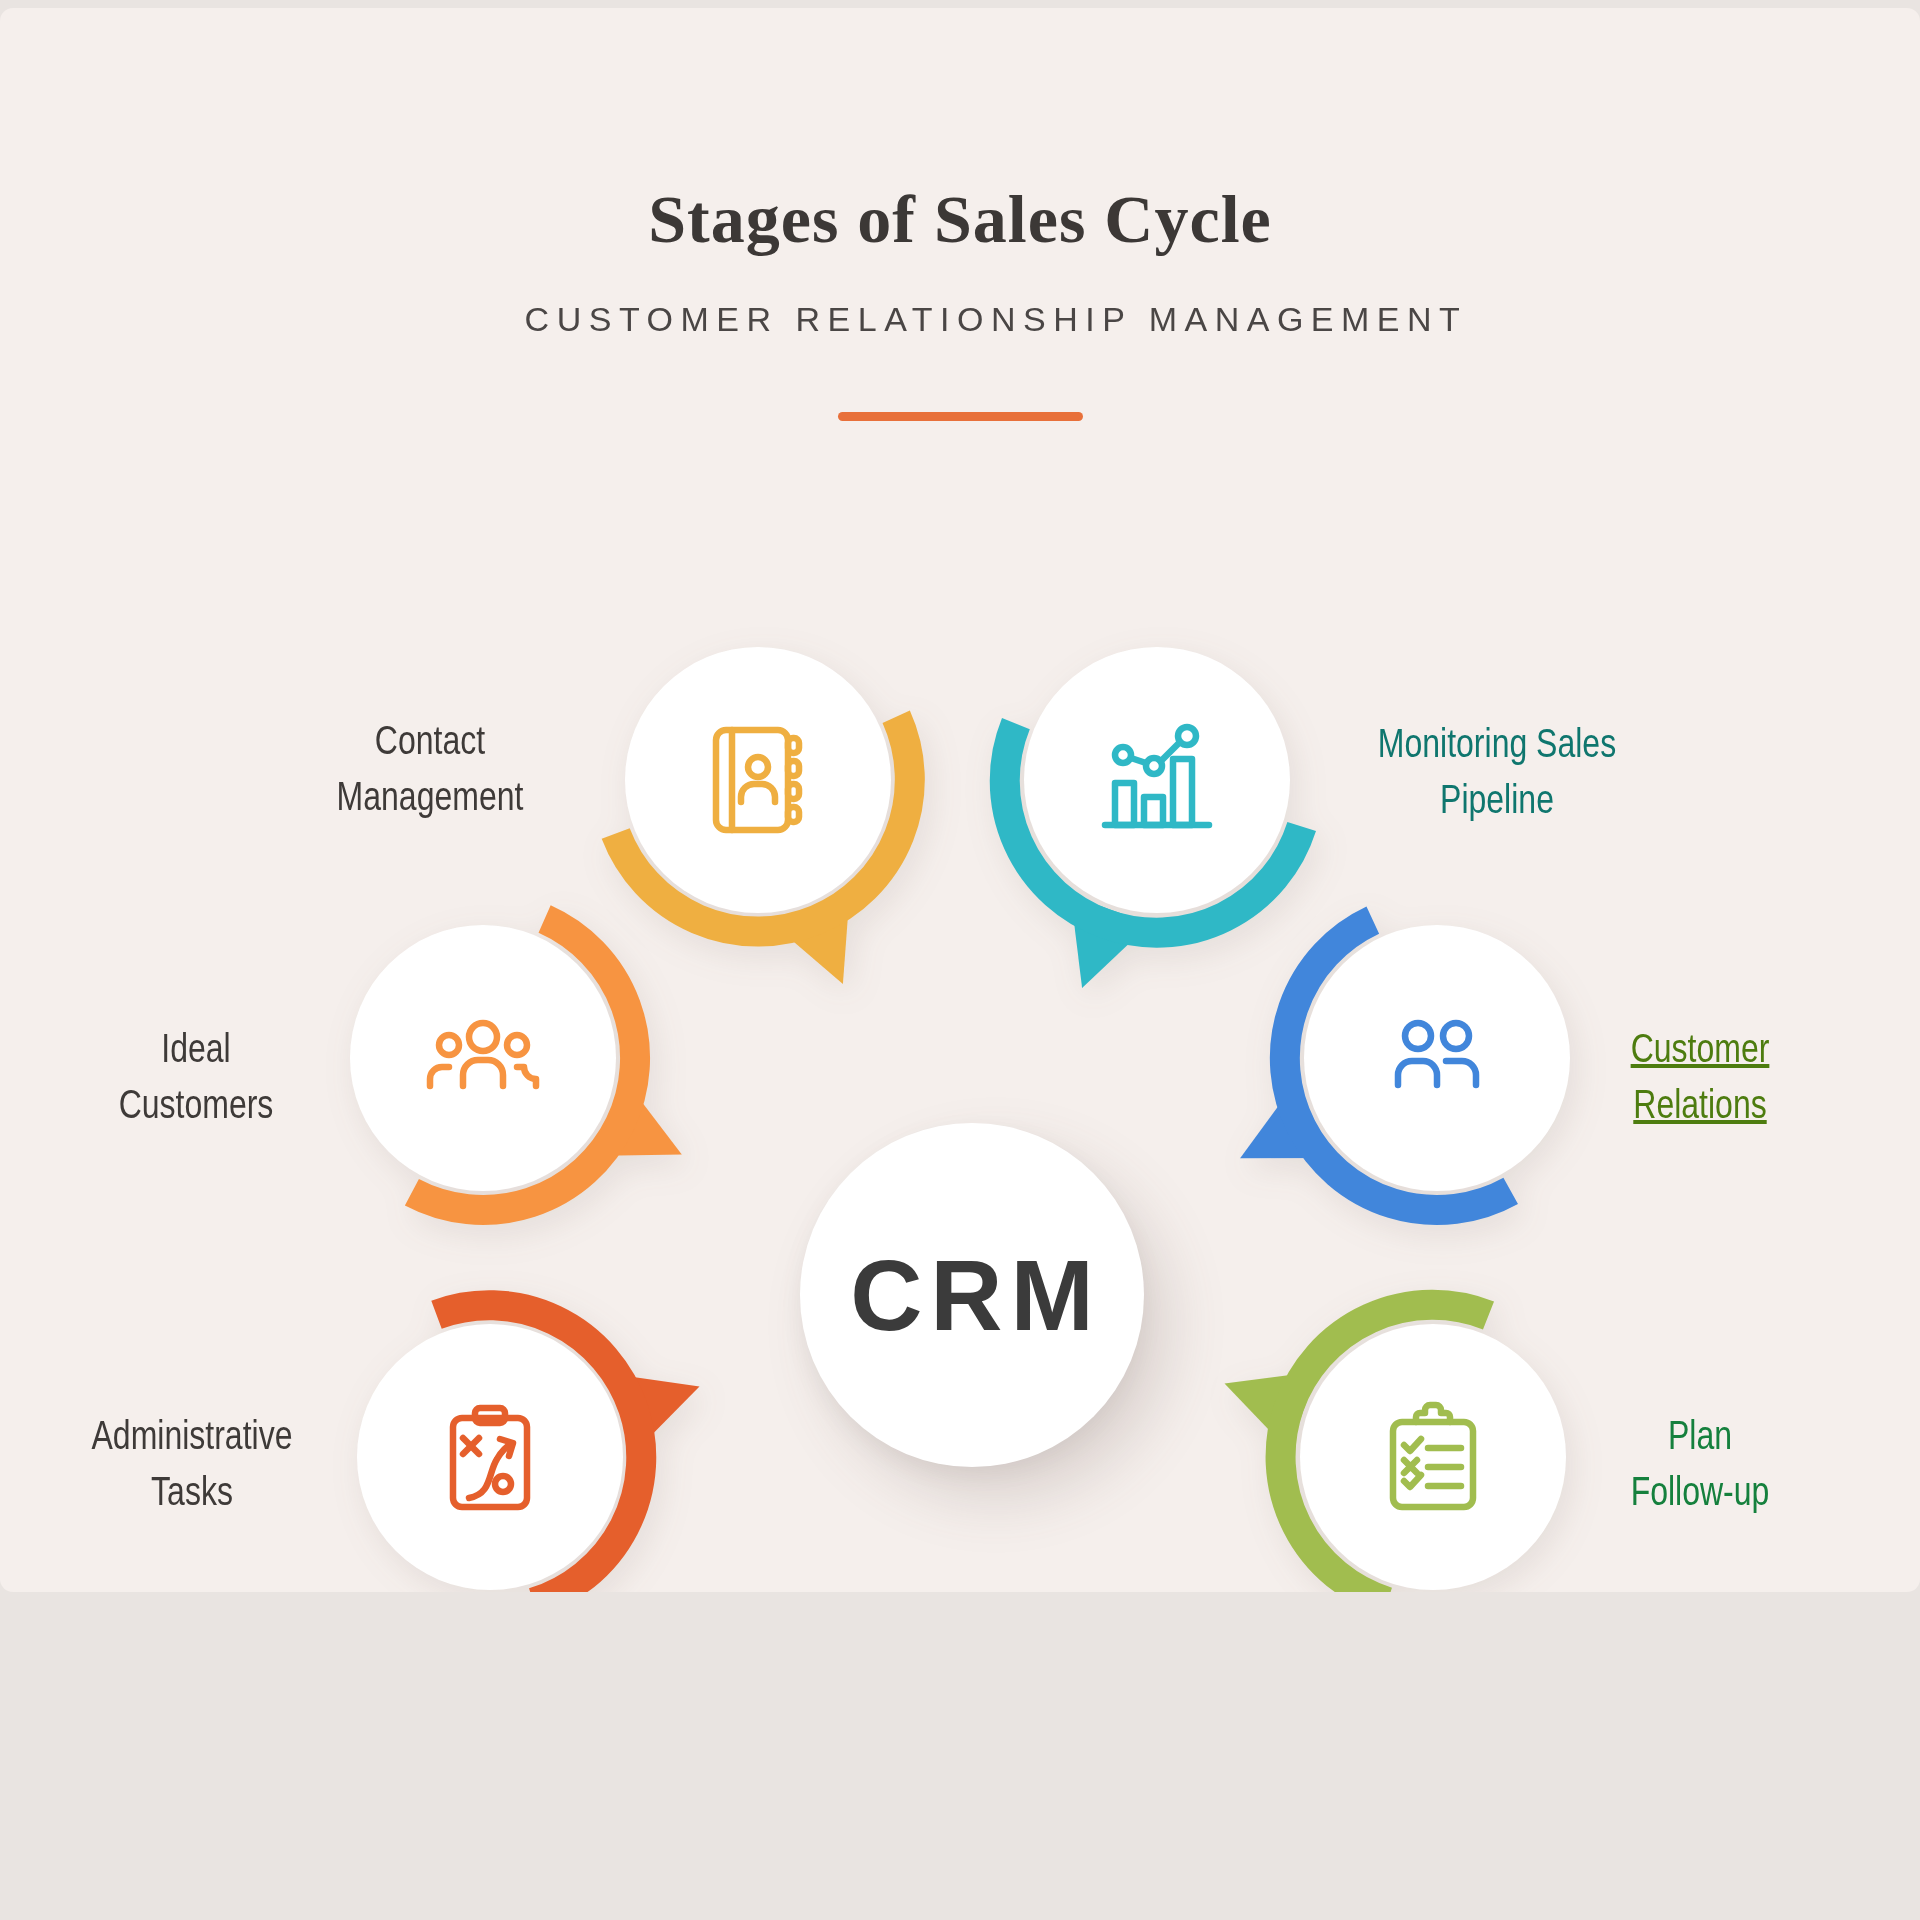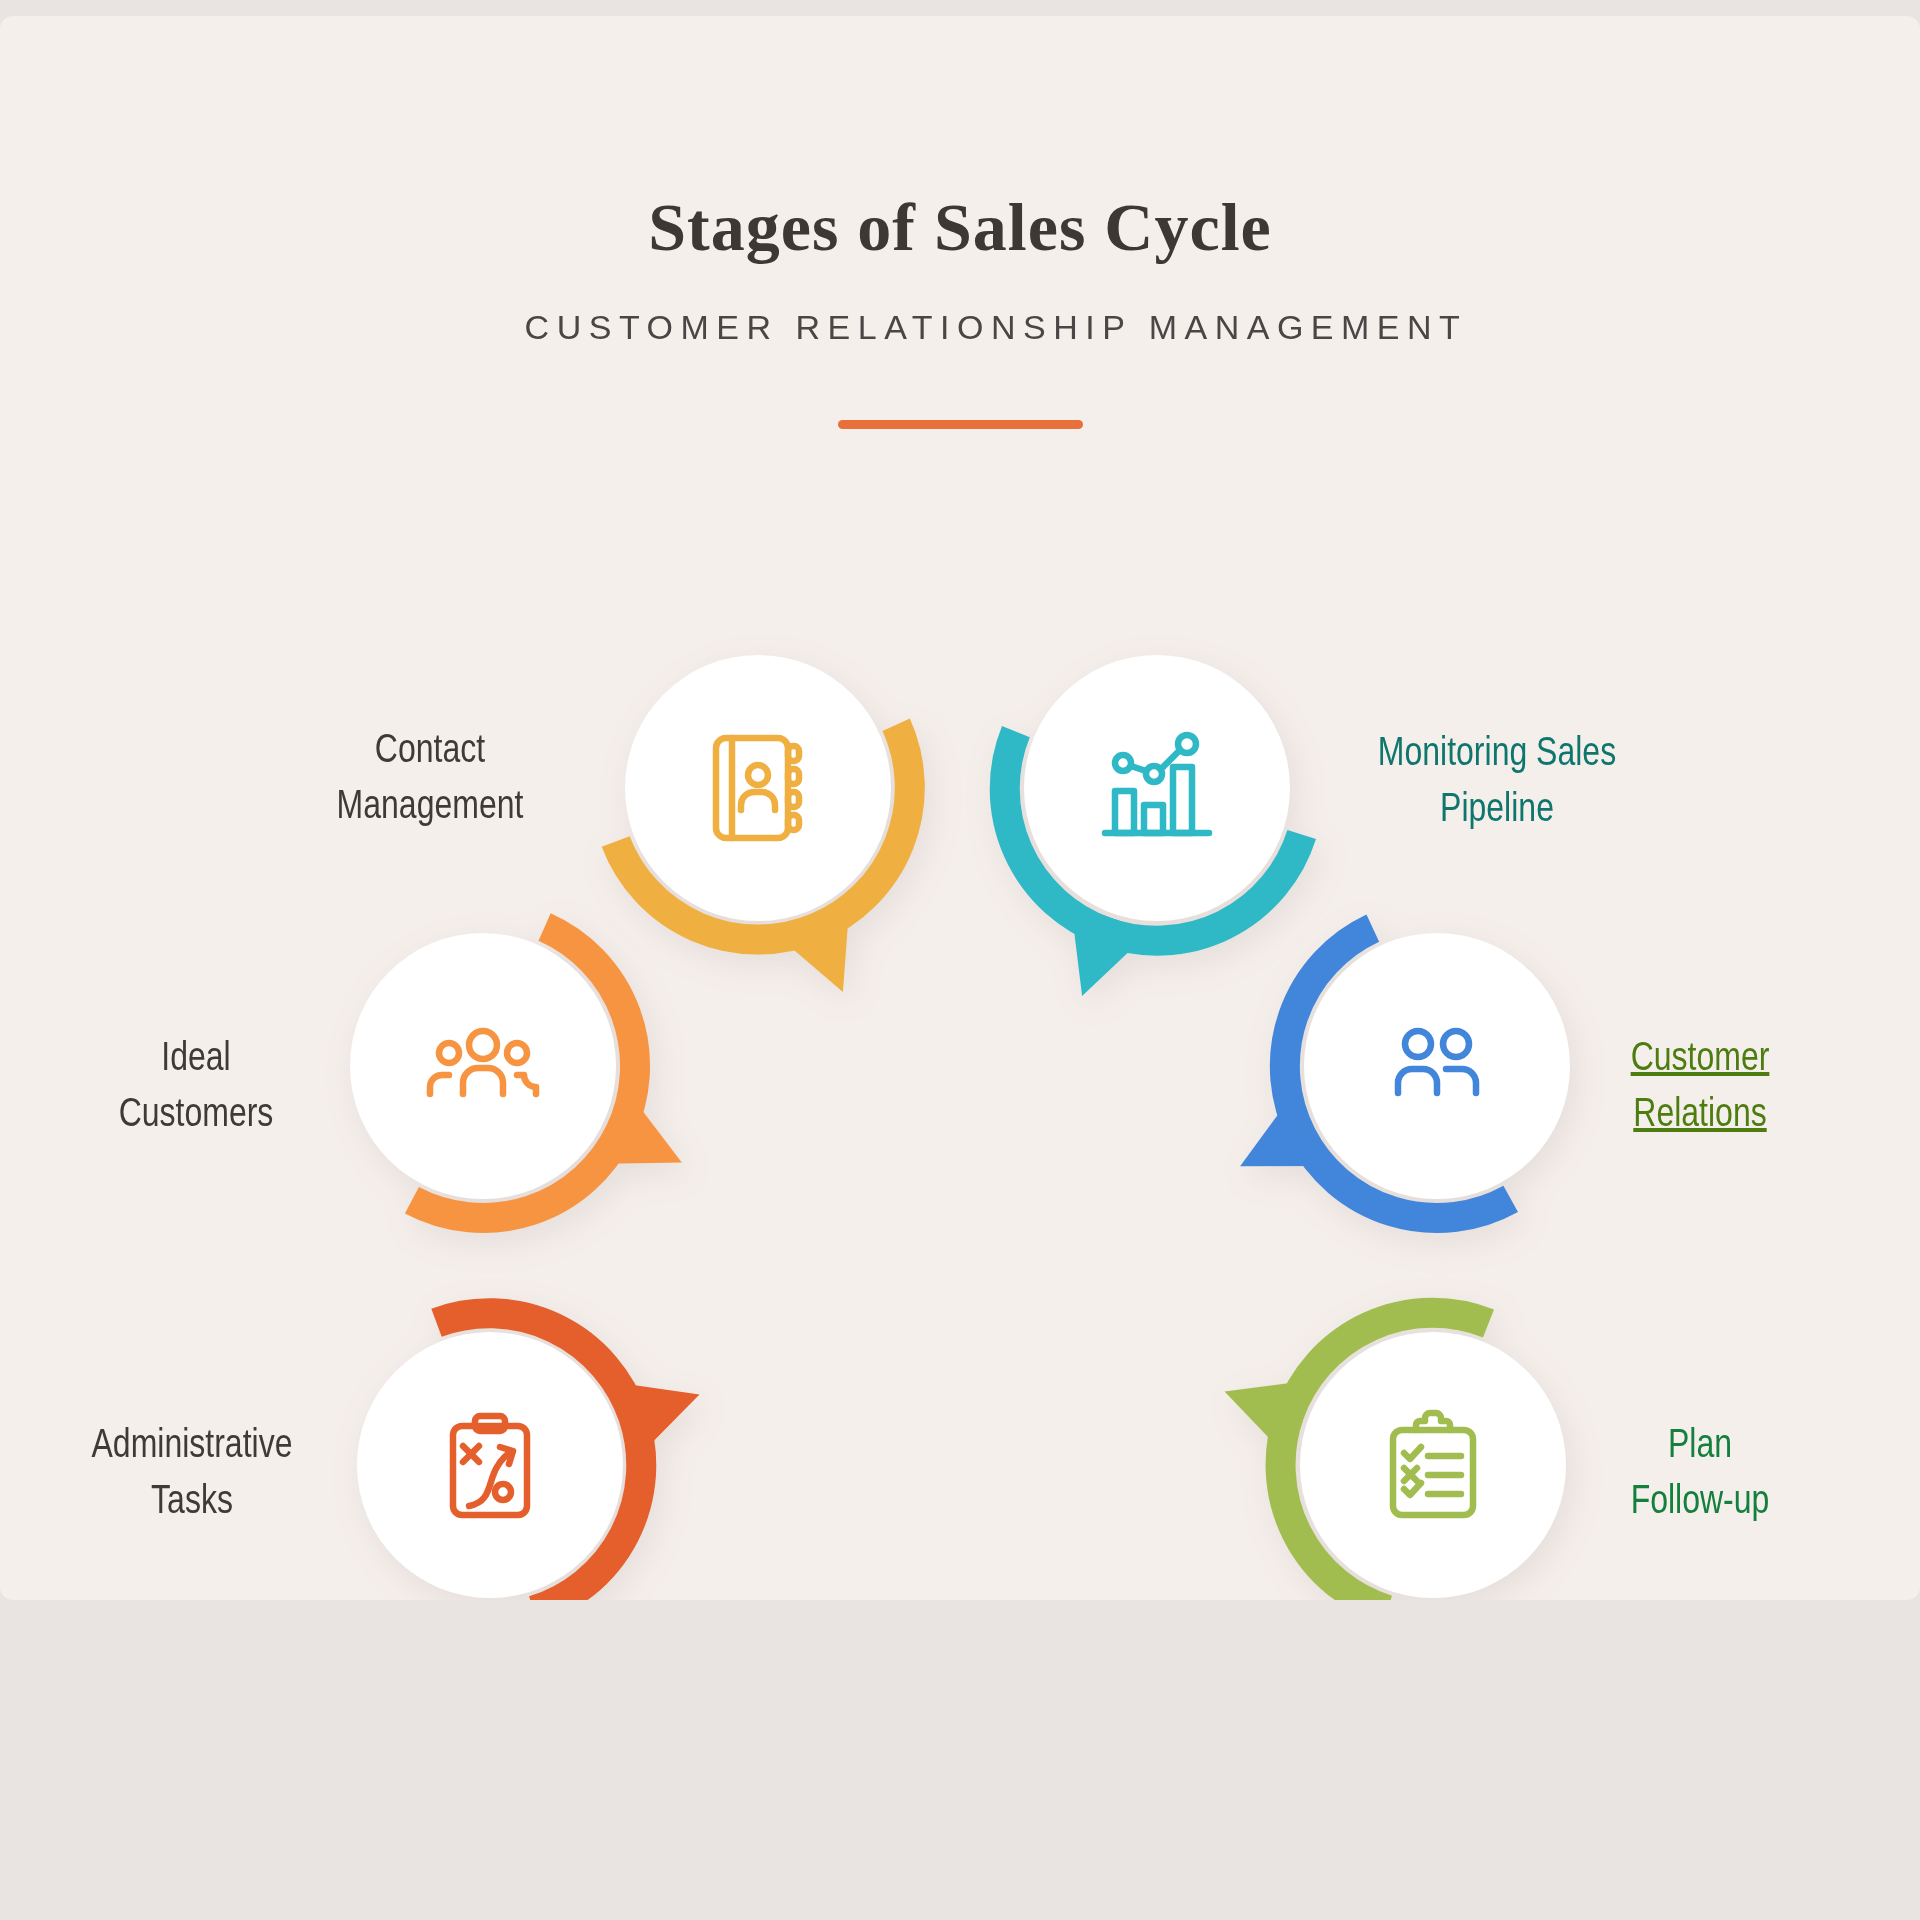--- a/index.html
+++ b/index.html
@@ -1,17 +1,17 @@
 <!DOCTYPE html>
 <html><head>
 <meta charset="utf-8">
 <style>
   html,body{margin:0;padding:0;background:#e9e4e1;}
   .canvas{
-    position:relative;width:1920px;height:1584px;margin:16px auto;
+    position:relative;width:1920px;height:1584px;margin:8px auto;
     background:#F5EFEC;overflow:hidden;
     font-family:"Liberation Sans",sans-serif;
     border-radius:13px;
   }
   .title{
     position:absolute;left:0;top:172px;width:1920px;text-align:center;
     font-family:"Liberation Serif","DejaVu Serif",serif;
     font-weight:700;font-size:68px;color:#3C3836;letter-spacing:1px;
   }
   .subtitle{
@@ -174,13 +174,16 @@
           </g>
         </svg>
       </div>
       <div class="node-label" style="left: 1490px; top: 1399px; color: #15803d;">
         <div class="label-scale">
           <div>Plan</div>
           <div>Follow-up</div>
         </div>
       </div>
     </div>
+  <div class="crm" style="background: rgb(255, 255, 255);">
+    <span style="color: rgb(59, 59, 59);">CRM</span>
+  </div>
 </div>
 
 </body></html>

